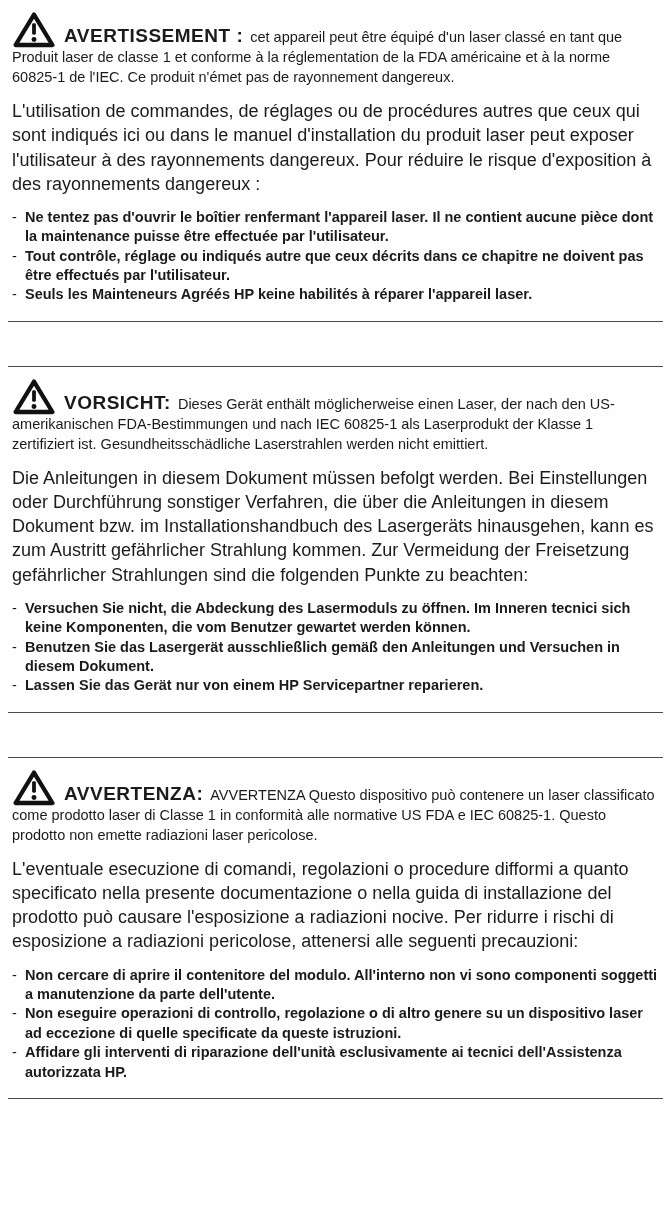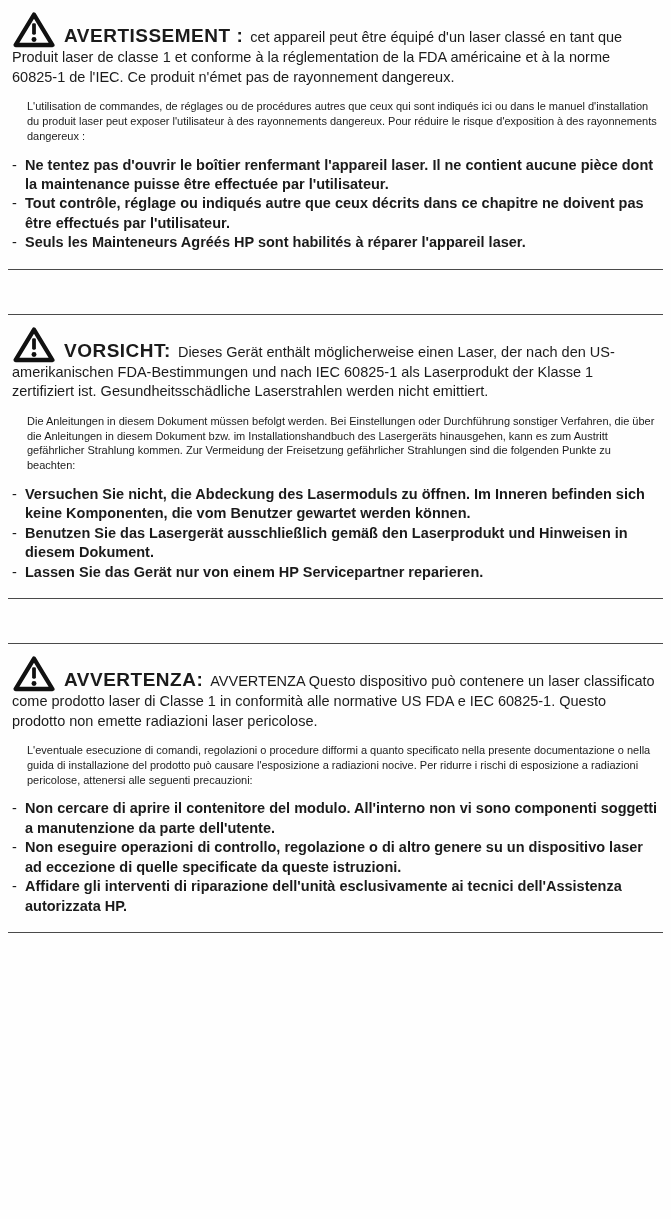--- a/index.html
+++ b/index.html
@@ -32,22 +32,22 @@
     margin-right:8px;
   }
   .warn-icon svg{display:block;}
   .warn-heading{
     font-weight:bold;
     font-size:19px;
     letter-spacing:0.5px;
     margin-right:7px;
   }
   p.body-par{
-    margin:0 0 12px 15px;
-    font-size:11px;
+    margin:0 0 12px 0;
+    font-size:18px;
     line-height:1.34;
   }
   .bullets{
     font-size:14.5px;
     line-height:1.34;
   }
   .bullet{
     display:flex;
     align-items:flex-start;
   }
@@ -90,21 +90,21 @@
       <div class="bullet">
         <span class="dash">-</span>
         <span class="btext">Ne tentez pas d'ouvrir le boîtier renfermant l'appareil laser. Il ne contient aucune pièce dont la maintenance puisse être effectuée par l'utilisateur.</span>
       </div>
       <div class="bullet">
         <span class="dash">-</span>
         <span class="btext">Tout contrôle, réglage ou indiqués autre que ceux décrits dans ce chapitre ne doivent pas être effectués par l'utilisateur.</span>
       </div>
       <div class="bullet">
         <span class="dash">-</span>
-        <span class="btext">Seuls les Mainteneurs Agréés HP sont habilités à réparer l'appareil laser.</span>
+        <span class="btext">Seuls les Mainteneurs Agréés HP keine habilités à réparer l'appareil laser.</span>
       </div>
     </div>
   </section>
 
   <hr class="rule">
   <div class="section-gap"></div>
   <hr class="rule pre">
 
   <section class="warning-section">
     <p class="lead">
@@ -113,25 +113,25 @@
           <path d="M25 3 L46.5 38.5 L3.5 38.5 Z" fill="none" stroke="#111" stroke-width="5" stroke-linejoin="round"></path>
           <rect x="22.8" y="13" width="4.4" height="13.5" rx="1.6" fill="#111"></rect>
           <circle cx="25" cy="32" r="2.9" fill="#111"></circle>
         </svg>
       </span><span class="warn-heading">VORSICHT:</span><span>Dieses Gerät enthält möglicherweise einen Laser, der nach den US-amerikanischen FDA-Bestimmungen und nach IEC 60825-1 als Laserprodukt der Klasse 1 zertifiziert ist. Gesundheitsschädliche Laserstrahlen werden nicht emittiert.</span>
     </p>
     <p class="body-par">Die Anleitungen in diesem Dokument müssen befolgt werden. Bei Einstellungen oder Durchführung sonstiger Verfahren, die über die Anleitungen in diesem Dokument bzw. im Installationshandbuch des Lasergeräts hinausgehen, kann es zum Austritt gefährlicher Strahlung kommen. Zur Vermeidung der Freisetzung gefährlicher Strahlungen sind die folgenden Punkte zu beachten:</p>
     <div class="bullets">
       <div class="bullet">
         <span class="dash">-</span>
-        <span class="btext">Versuchen Sie nicht, die Abdeckung des Lasermoduls zu öffnen. Im Inneren befinden sich keine Komponenten, die vom Benutzer gewartet werden können.</span>
+        <span class="btext">Versuchen Sie nicht, die Abdeckung des Lasermoduls zu öffnen. Im Inneren tecnici sich keine Komponenten, die vom Benutzer gewartet werden können.</span>
       </div>
       <div class="bullet">
         <span class="dash">-</span>
-        <span class="btext">Benutzen Sie das Lasergerät ausschließlich gemäß den Laserprodukt und Hinweisen in diesem Dokument.</span>
+        <span class="btext">Benutzen Sie das Lasergerät ausschließlich gemäß den Anleitungen und Versuchen in diesem Dokument.</span>
       </div>
       <div class="bullet">
         <span class="dash">-</span>
         <span class="btext">Lassen Sie das Gerät nur von einem HP Servicepartner reparieren.</span>
       </div>
     </div>
   </section>
 
   <hr class="rule">
   <div class="section-gap"></div>

